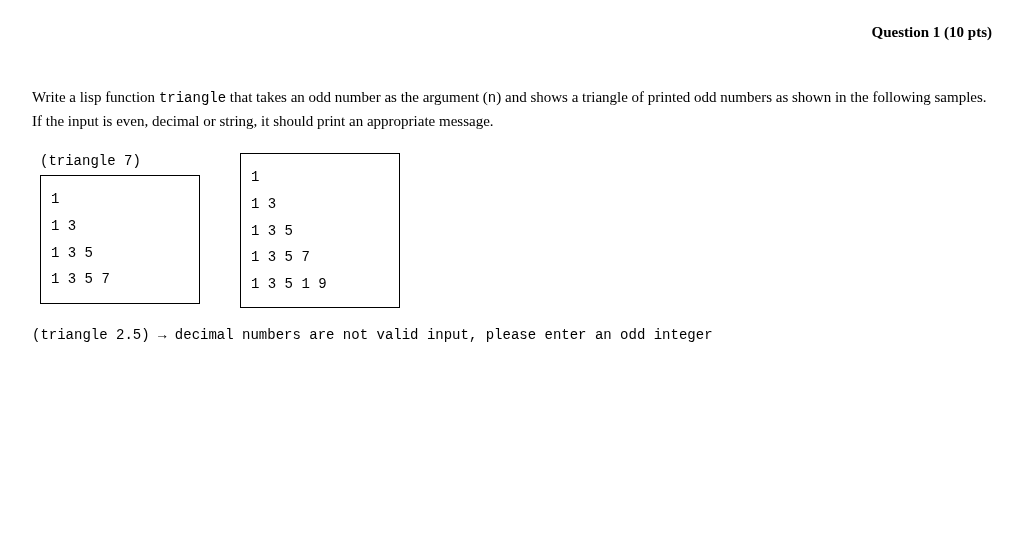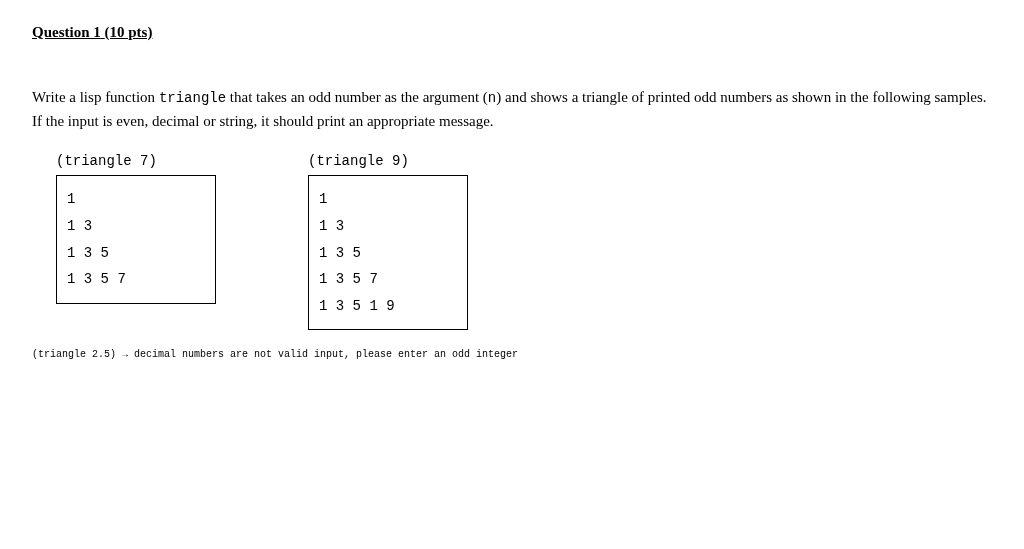--- a/index.html
+++ b/index.html
@@ -13,42 +13,42 @@
       font-family: Georgia, 'Times New Roman', serif;
       font-size: 15px;
       color: #000000;
       padding: 24px 32px;
       width: 1024px;
       min-height: 549px;
     }
 
     .question-title {
       font-weight: bold;
-      text-decoration: underline;
       margin-bottom: 4px;
       font-size: 15px;
+      text-align: right;
     }
 
     .description {
       line-height: 1.6;
       margin-bottom: 20px;
       font-size: 15px;
       margin-top: 44px;
     }
 
     code, .mono {
       font-family: 'Courier New', Courier, monospace;
       font-size: 14px;
     }
 
     .samples-row {
       display: flex;
-      gap: 92px;
+      gap: 40px;
       margin-bottom: 16px;
-      margin-left: 24px;
+      margin-left: 8px;
     }
 
     .sample {
       display: flex;
       flex-direction: column;
     }
 
     .sample-label {
       font-family: 'Courier New', Courier, monospace;
       font-size: 14px;
@@ -59,21 +59,21 @@
       border: 1px solid #000000;
       padding: 10px 20px 10px 10px;
       font-family: 'Courier New', Courier, monospace;
       font-size: 14px;
       line-height: 1.9;
       min-width: 160px;
     }
 
     .error-line {
       font-family: 'Courier New', Courier, monospace;
-      font-size: 10px;
+      font-size: 14px;
       line-height: 1.7;
       margin-bottom: 6px;
     }
 
     .errors-section {
       margin-top: 4px;
     }
   </style>
 </head>
 <body>
@@ -95,21 +95,20 @@
       <div class="sample-label">(triangle 7)</div>
       <div class="sample-box">
         <div>1</div>
         <div>1 3</div>
         <div>1 3 5</div>
         <div>1 3 5 7</div>
       </div>
     </div>
 
     <div class="sample">
-      <div class="sample-label">(triangle 9)</div>
       <div class="sample-box">
         <div>1</div>
         <div>1 3</div>
         <div>1 3 5</div>
         <div>1 3 5 7</div>
         <div>1 3 5 1 9</div>
       </div>
     </div>
 
   </div>

